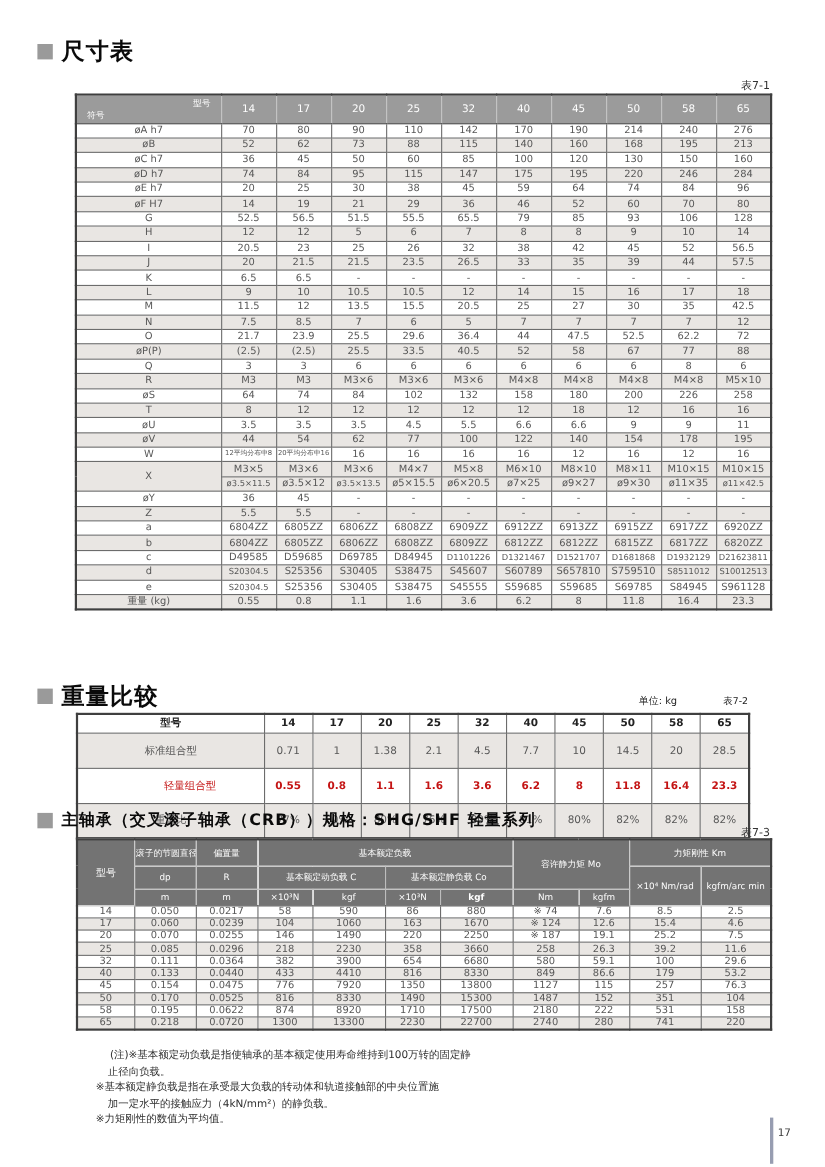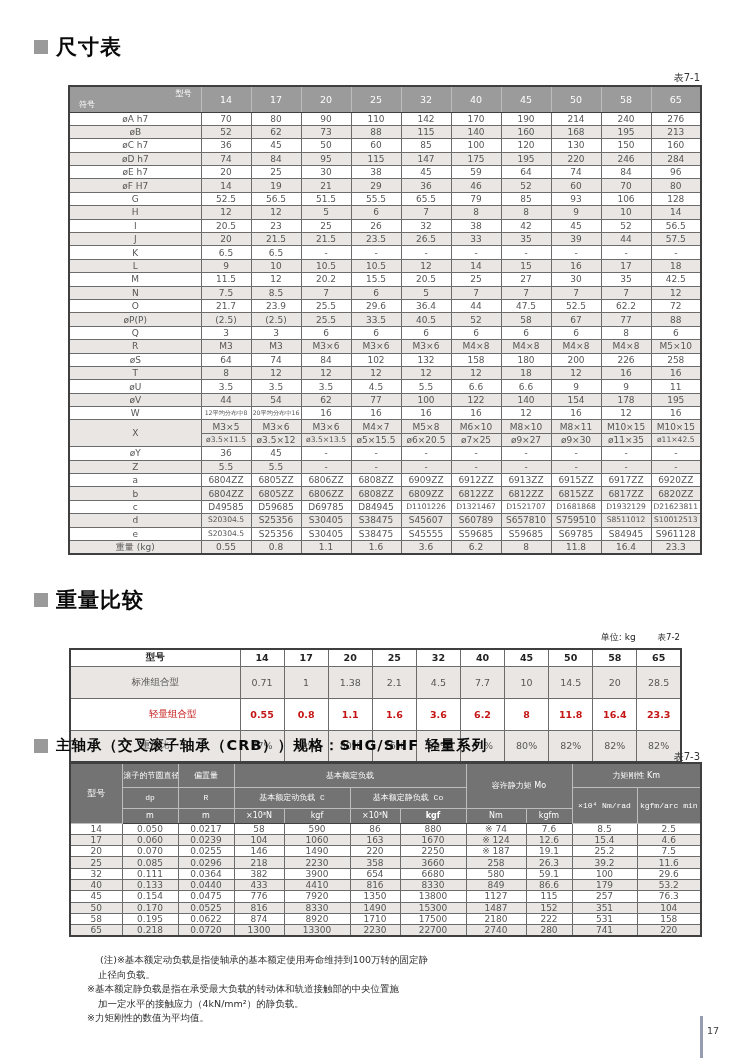--- a/index.html
+++ b/index.html
@@ -37,21 +37,21 @@
   .t2 { left:69px; top:648px; width:611px; font-size:9.5px; color:#575757; }
   .t2 thead th { height:17px; font-weight:bold; color:#222; background:#fff; }
   .t2 td, .t2 tbody th { height:32px; }
   .t2 tr.red th { color:#c41414;padding-left:36px; }
   .t2 tr.red td { color:#c41414; font-weight:bold; }
 
   
   .t3 { left:69px; top:762px; width:631px; font-size:9px; color:#575757; }
   .t3 thead th { background:#737373; color:#fdfdfd; font-size:8px; border-color:#bdbdbd; }
   .t3 thead tr:nth-child(1) th { height:24px; }
-  .t3 thead tr:nth-child(2) th { height:21px;font-family:Liberation Mono, monospace; }
+  .t3 thead tr:nth-child(2) th { height:21px; }
   .t3 thead tr:nth-child(3) th { height:15px; border-bottom-color:#3f3f3f; }
   .t3 td { height:11.3px; line-height:10px; }
   .t3 .bold-unit { font-weight:bold; color:#ffffff; }
 
   .footnotes { position:absolute; left:68px; top:953px; font-size:9.5px; color:#2e2e2e; line-height:14.5px; }
 
   .pagebar { position:absolute; left:700px; top:1016px; width:3px; height:42px; background:#979db1; }
   .pagenum { position:absolute; left:707px; top:1025px; font-size:9.5px; color:#3a3a3a; }
 </style>
 </head>
@@ -251,21 +251,21 @@
           <td>14</td>
           <td>15</td>
           <td>16</td>
           <td>17</td>
           <td>18</td>
         </tr>
         <tr>
           <th class="rl">M</th>
           <td>11.5</td>
           <td>12</td>
-          <td>20.2</td>
+          <td>13.5</td>
           <td>15.5</td>
           <td>20.5</td>
           <td>25</td>
           <td>27</td>
           <td>30</td>
           <td>35</td>
           <td>42.5</td>
         </tr>
         <tr class="even">
           <th class="rl">N</th>
@@ -522,27 +522,27 @@
           <td>3.6</td>
           <td>6.2</td>
           <td>8</td>
           <td>11.8</td>
           <td>16.4</td>
           <td>23.3</td>
         </tr>
       </tbody>
   </table>
 
-  <div class="sec-title" style="left:34px;top:586px;">
+  <div class="sec-title" style="left:34px;top:619px;">
     <span class="bullet"></span>
     <span>重量比较</span>
   </div>
   <div class="ref-row" style="left:69px;top:631px;width:611px;">
     <span>单位: kg</span>
-    <span style="font-size:8.5px;">表7-2</span>
+    <span style="font-size:8.5px;margin-left:20px;">表7-2</span>
   </div>
 
   <table class="t2">
     <colgroup>
       <col style="width:170px">
       <col style="width:44.1px">
         <col style="width:44.1px">
         <col style="width:44.1px">
         <col style="width:44.1px">
         <col style="width:44.1px">

